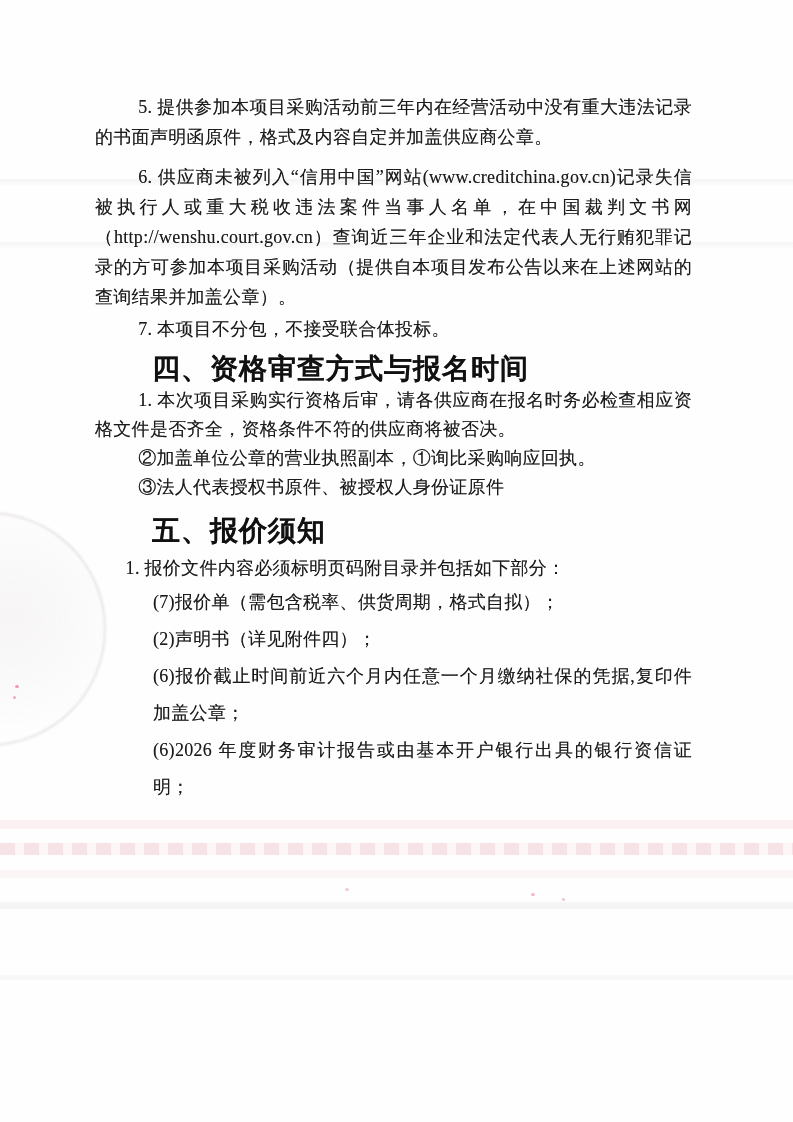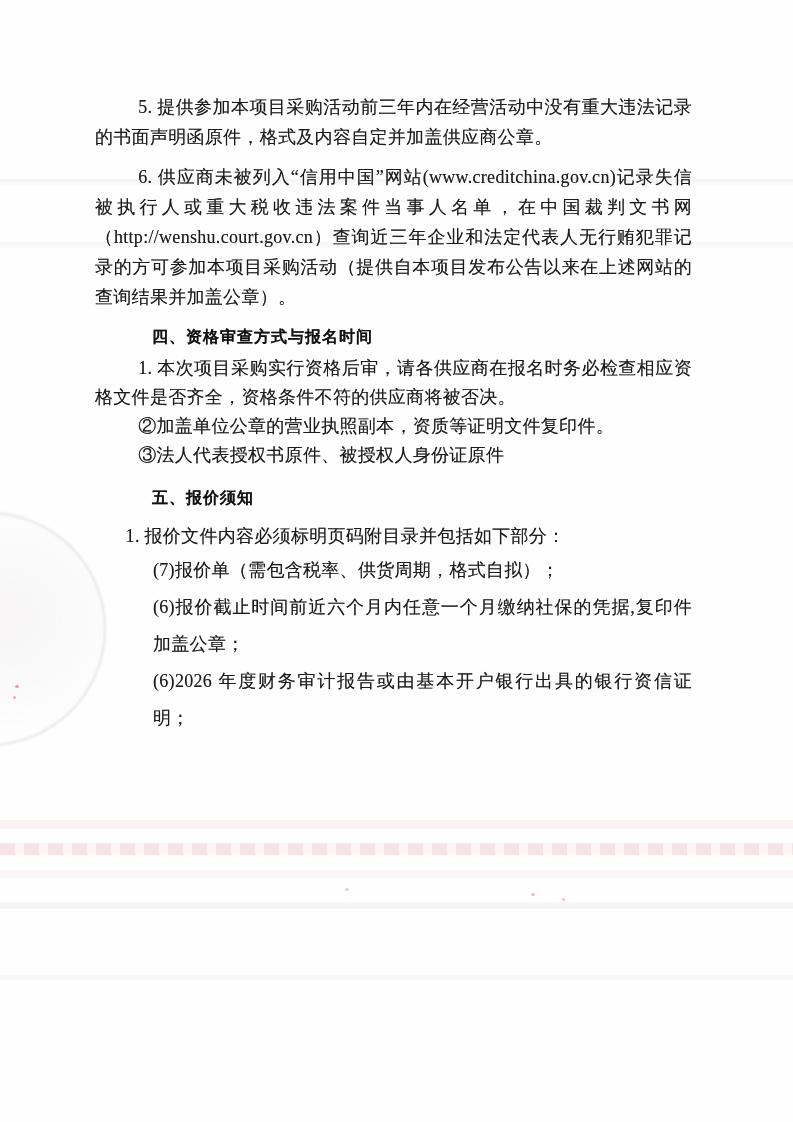--- a/index.html
+++ b/index.html
@@ -13,27 +13,27 @@
     position:absolute;left:95px;top:92px;width:597px;
     font-size:18px;letter-spacing:0.3px;
     text-shadow:0 0 0.4px rgba(0,0,0,0.45);
   }
   p{margin:0;text-align:justify;text-justify:inter-character;}
   .top p{line-height:30px;}
   .para{text-indent:2.4em;}
   .c6{margin-top:10px;}
   .c7{margin-top:2px;}
   h2.sec{
-    font-size:16px;font-weight:bold;color:#111;
+    font-size:28px;font-weight:bold;color:#111;
     margin:10px 0 0 57px;line-height:30px;letter-spacing:1px;
     text-shadow:0 0 0.6px rgba(0,0,0,0.6);
   }
   .mid p{line-height:29px;}
   .mid .first{margin-top:2px;}
-  .sec5-head{margin-top:14px !important;font-family:Liberation Mono, monospace;}
+  .sec5-head{margin-top:14px !important;}
   .intro{line-height:32px !important;text-indent:1.7em;margin-top:6px !important;font-family:Liberation Serif, serif;}
   .list{margin:0 0 0 58px;}
   .list p{line-height:37px;text-indent:0;}
   
   .artifact{position:absolute;left:0;right:0;pointer-events:none;}
   .band-gray1{top:179px;height:6px;background:linear-gradient(180deg,rgba(110,110,118,0.07),rgba(110,110,118,0.02));}
   .band-gray2{top:242px;height:6px;background:linear-gradient(180deg,rgba(110,110,118,0.06),rgba(110,110,118,0.02));}
   .band-pink1{top:820px;height:9px;background:rgba(226,128,148,0.10);filter:blur(0.5px);}
   .band-pink2{top:843px;height:12px;filter:blur(0.6px);
     background:repeating-linear-gradient(90deg,rgba(214,94,116,0.17) 0 15px,rgba(214,94,116,0.05) 15px 24px);}
@@ -67,31 +67,33 @@
 <div class="speck sp1"></div>
 <div class="speck sp2"></div>
 <div class="speck sp3"></div>
 <div class="speck sp4"></div>
 <div class="speck sp5"></div>
 
 <div class="content">
   <div class="top">
     <p class="para">5. 提供参加本项目采购活动前三年内在经营活动中没有重大违法记录的书面声明函原件，格式及内容自定并加盖供应商公章。</p>
     <p class="para c6">6. 供应商未被列入“信用中国”网站(www.creditchina.gov.cn)记录失信被执行人或重大税收违法案件当事人名单，在中国裁判文书网（http://wenshu.court.gov.cn）查询近三年企业和法定代表人无行贿犯罪记录的方可参加本项目采购活动（提供自本项目发布公告以来在上述网站的查询结果并加盖公章）。</p>
+    <p class="para c7">7. 本项目不分包，不接受联合体投标。</p>
   </div>
 
   <h2 class="sec">四、资格审查方式与报名时间</h2>
   <div class="mid">
     <p class="para first">1. 本次项目采购实行资格后审，请各供应商在报名时务必检查相应资格文件是否齐全，资格条件不符的供应商将被否决。</p>
-    <p class="para">②加盖单位公章的营业执照副本，资质等证明文件复印件。</p>
+    <p class="para">②加盖单位公章的营业执照副本，①询比采购响应回执。</p>
     <p class="para">③法人代表授权书原件、被授权人身份证原件</p>
   </div>
 
   <h2 class="sec sec5-head">五、报价须知</h2>
   <div>
     <p class="intro">1. 报价文件内容必须标明页码附目录并包括如下部分：</p>
     <div class="list">
       <p>(7)报价单（需包含税率、供货周期，格式自拟）；</p>
+      <p>(2)声明书（详见附件四）；</p>
       <p>(6)报价截止时间前近六个月内任意一个月缴纳社保的凭据,复印件加盖公章；</p>
       <p>(6)2026 年度财务审计报告或由基本开户银行出具的银行资信证明；</p>
     </div>
   </div>
 </div>
 
 </body></html>

